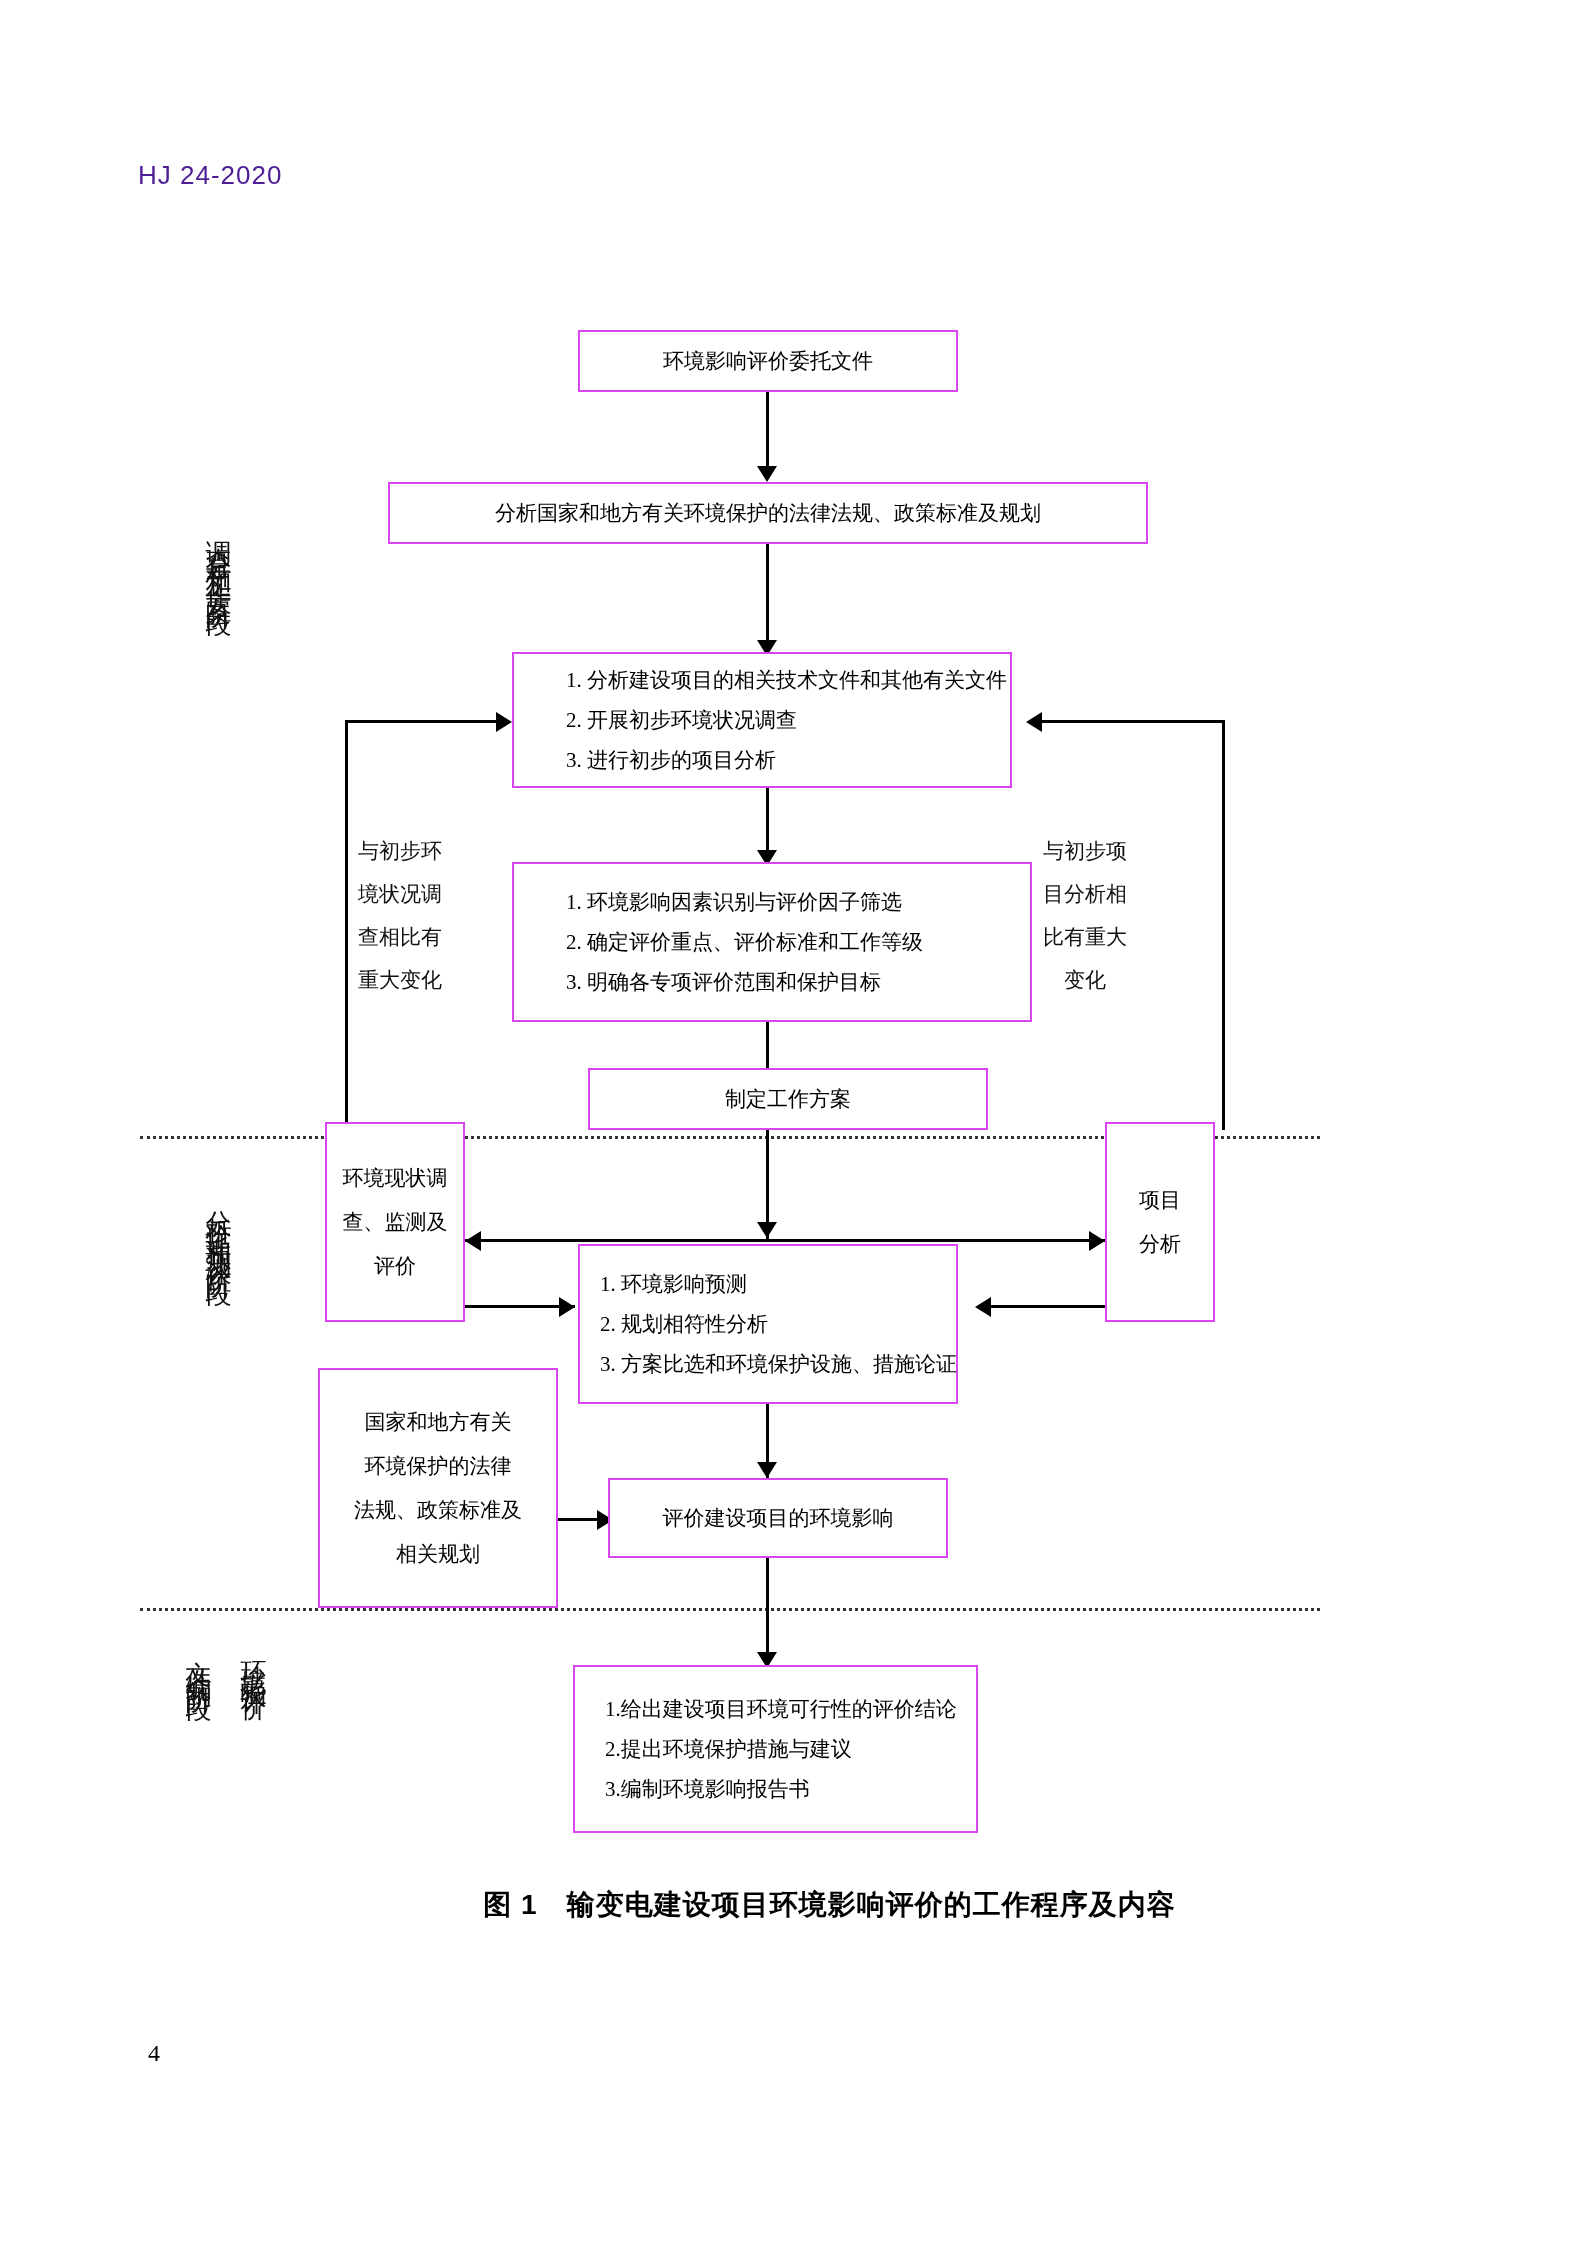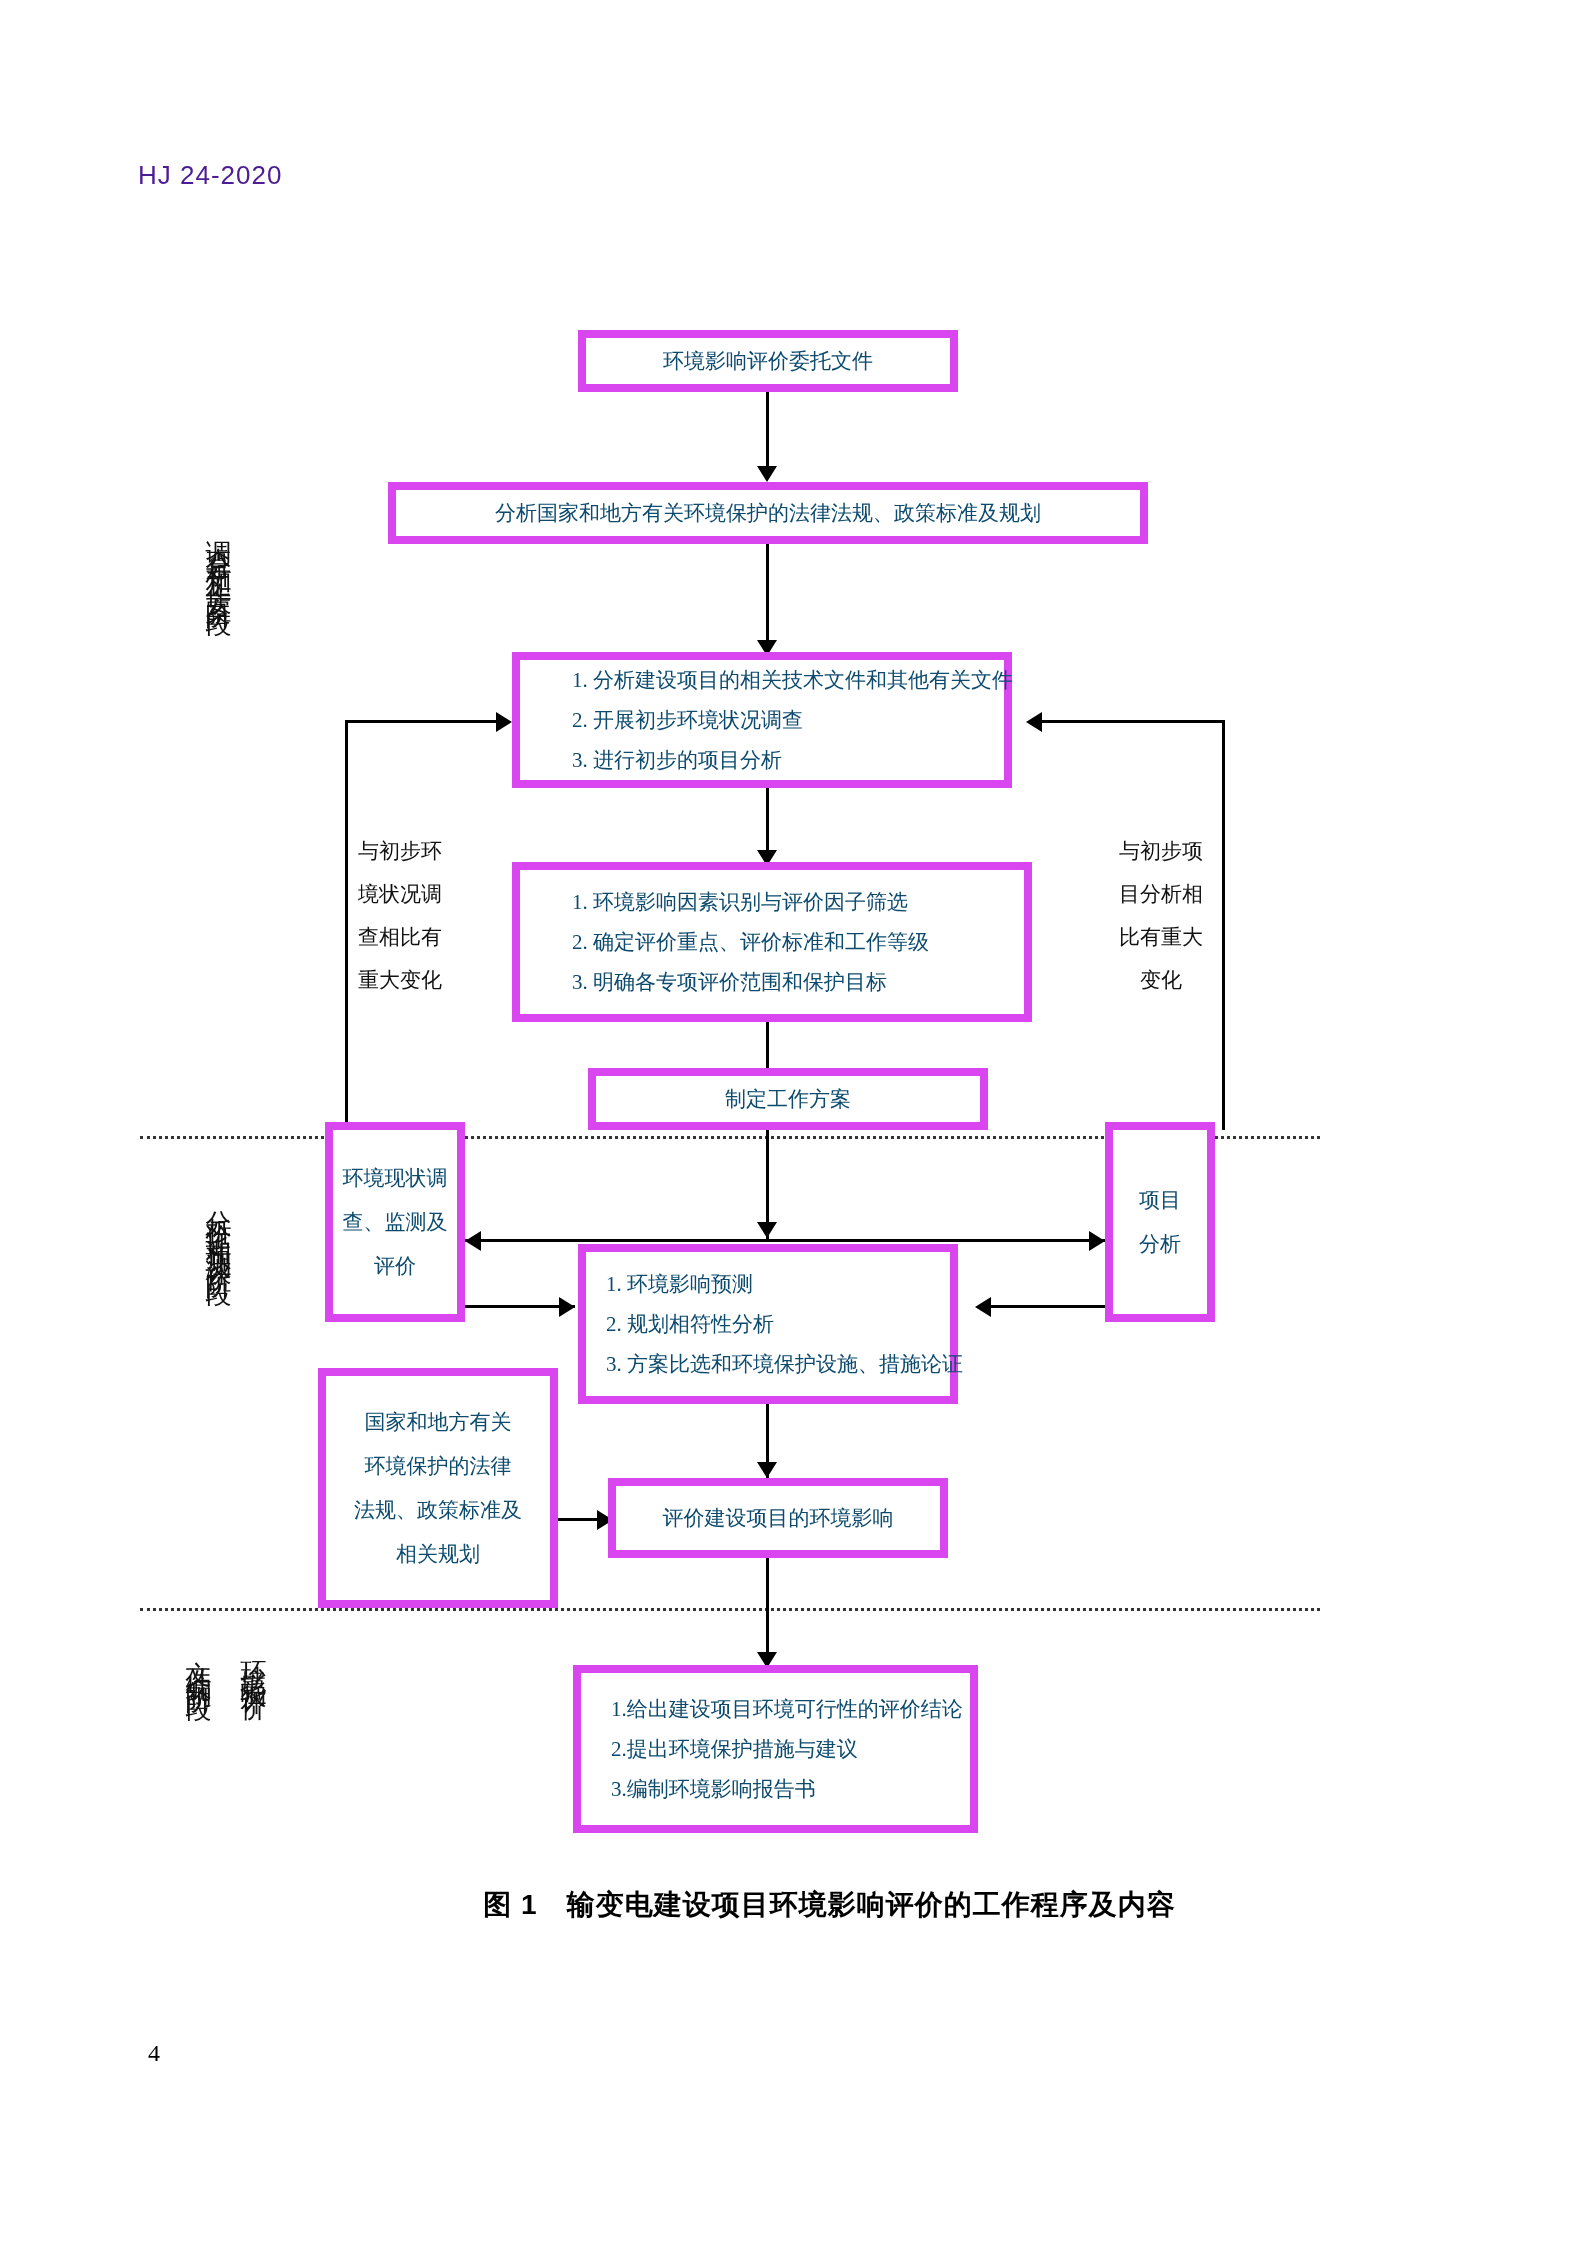--- a/index.html
+++ b/index.html
@@ -48,27 +48,27 @@
     font-weight: bold;
     font-size: 28px;
     letter-spacing: 1px;
     color: #000;
     padding-left: 36px;
   }
 
   
   .node {
     position: absolute;
-    border: 8px solid #d946ef;
+    border: 2px solid #d946ef;
     background: #fff;
     box-sizing: border-box;
     font-family: "Liberation Serif", "DejaVu Serif", serif;
     font-size: 21px;
     line-height: 1.05;
-    color: #0c4a6e;
+    color: #000000;
     z-index: 3;
   }
   .node.center {
     display: flex;
     align-items: center;
     justify-content: center;
     text-align: center;
   }
   .node.listbox {
     display: flex;
@@ -266,21 +266,21 @@
     <div>与初步环</div>
     <div>境状况调</div>
     <div>查相比有</div>
     <div>重大变化</div>
   </div>
 
   <div class="ln v" style="left:1222px; top:720px; height:410px;"></div>
   <div class="ln h" style="left:1040px; top:720px; width:185px;"></div>
   <div class="arw left" style="left:1026px; top:712px;"></div>
 
-  <div class="side-note" style="left:1106px; top:830px;">
+  <div class="side-note" style="left:1030px; top:830px;">
     <div>与初步项</div>
     <div>目分析相</div>
     <div>比有重大</div>
     <div>变化</div>
   </div>
 
   <div class="figure-caption">图 1　输变电建设项目环境影响评价的工作程序及内容</div>
 
   <div class="page-number">4</div>
 

